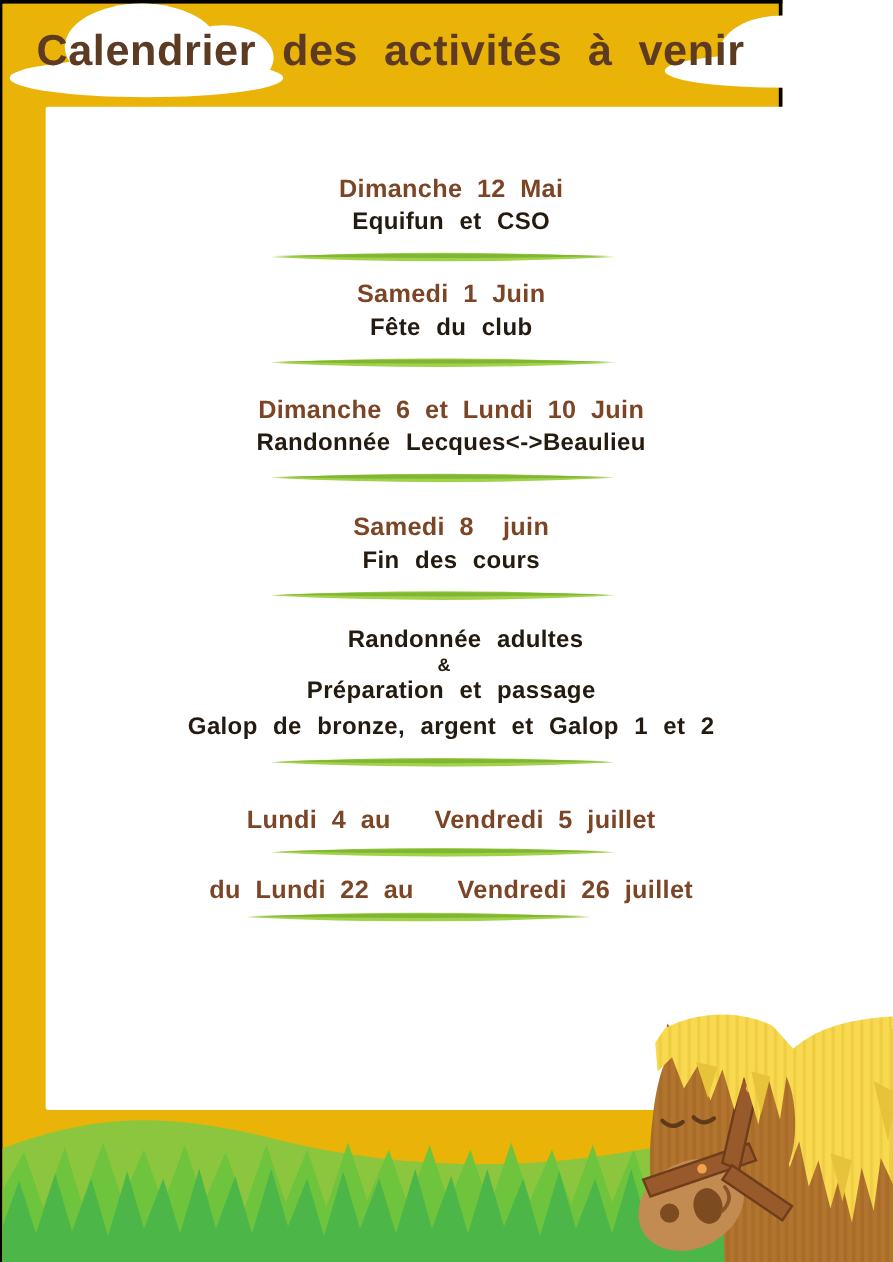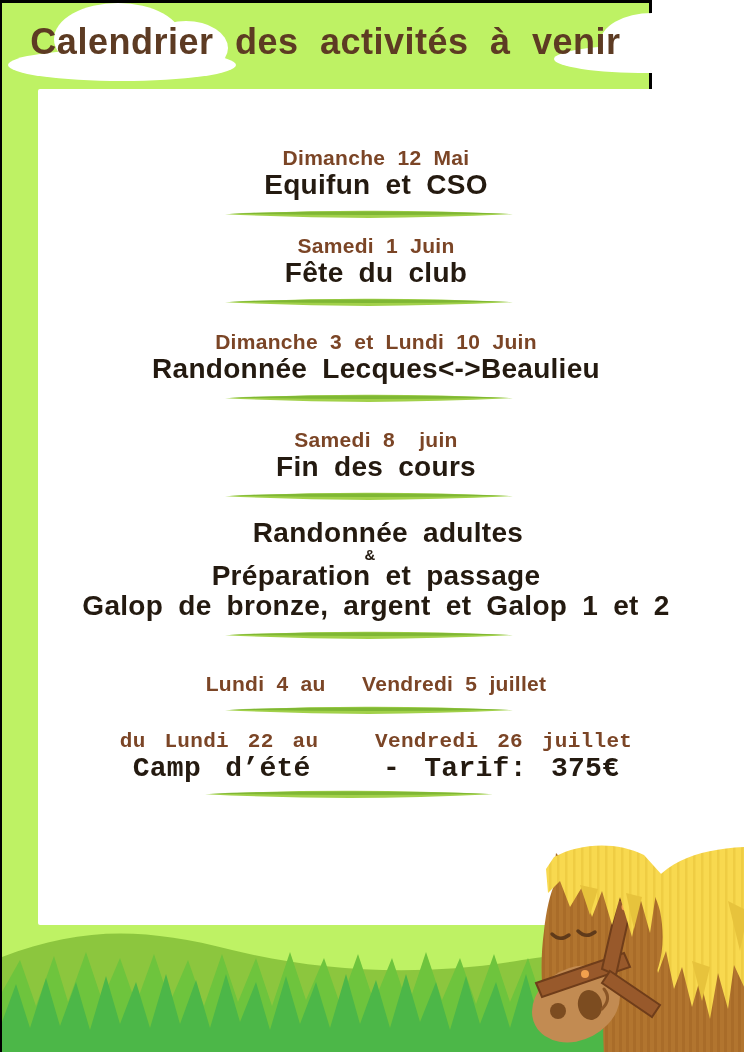--- a/index.html
+++ b/index.html
@@ -3,21 +3,21 @@
 <meta charset="utf-8">
 <style>
   html,body{margin:0;padding:0;}
   body{
     width:744px;height:1052px;overflow:hidden;
     font-family:"Liberation Sans",sans-serif;
     -webkit-font-smoothing:antialiased;
   }
   .page{
     position:relative;width:652px;height:1052px;box-sizing:border-box;
-    background:#bef264;
+    background:#eab308;
     border-top:3px solid #000;border-right:3px solid #000;border-left:2px solid #000;
   }
   
   .cloud{position:absolute;background:#ffffff;border-radius:50%;}
   .cl-puff1{left:52px;top:0px;width:128px;height:72px;}
   .cl-puff2{left:142px;top:18px;width:84px;height:54px;}
   .cl-base {left:6px;top:46px;width:228px;height:32px;}
   .cr-puff {left:598px;top:10px;width:104px;height:60px;}
   .cr-base {left:552px;top:42px;width:188px;height:28px;}
   
@@ -30,32 +30,32 @@
   .card{
     position:absolute;left:36px;top:86px;width:676px;height:836px;
     background:#ffffff;border-radius:2px;
   }
   .events{position:absolute;left:0;right:0;top:0;padding-top:57px;text-align:center;}
   .date{
     font-size:21px;line-height:24px;font-weight:bold;color:#7b4526;
     word-spacing:6px;letter-spacing:.3px;white-space:pre;
   }
   .line{
-    font-size:28px;line-height:30px;font-weight:bold;color:#241a10;
+    font-size:20px;line-height:30px;font-weight:bold;color:#241a10;
     word-spacing:7px;letter-spacing:.3px;white-space:pre;
   }
   .amp{
     font-size:15px;line-height:13px;font-weight:bold;color:#241a10;
     transform:translateX(-6px);
   }
   .gap{margin-top:10px;padding-left:24px;}
   .event{margin-top:16px;}
   .ev1{margin-top:0;}
   .mt18{margin-top:18px;}
-  .mt22{font-family:Liberation Mono, monospace;}
+  .mt22{}
   .mt24{margin-top:24px;}
   .mt26{margin-top:26px;}
   .mt33{margin-top:33px;}
   .divider{display:block;width:292px;height:8px;margin:10px auto 0;transform:translateX(-7px);}
   .divider.last{width:300px;margin-top:6px;transform:translateX(-27px);}
   
   .grass{position:absolute;left:0;bottom:0;width:744px;height:130px;z-index:2;}
   .horse{position:absolute;left:494px;top:838px;width:250px;height:214px;z-index:3;}
 </style>
 </head>
@@ -90,21 +90,21 @@
       <div class="event">
         <div class="date">Samedi 1 Juin</div>
         <div class="line">Fête du club</div>
       </div>
       <svg class="divider" viewBox="0 0 292 8">
         <path d="M2,4.2 Q75,0.6 146,0.7 Q217,0.6 290,4.2 Q217,7.8 146,7.9 Q75,7.8 2,4.2Z" fill="#a2d14a"></path>
         <path d="M6,3.4 Q76,1.4 146,1.5 Q216,1.4 286,3.4 Q216,4.9 146,5 Q76,4.9 6,3.4Z" fill="#7fb734"></path>
       </svg>
 
       <div class="event mt24">
-        <div class="date">Dimanche 3 et Lundi 10 Juin</div>
+        <div class="date">Dimanche 6 et Lundi 10 Juin</div>
         <div class="line">Randonnée Lecques&lt;-&gt;Beaulieu</div>
       </div>
       <svg class="divider" viewBox="0 0 292 8">
         <path d="M2,4.2 Q75,0.6 146,0.7 Q217,0.6 290,4.2 Q217,7.8 146,7.9 Q75,7.8 2,4.2Z" fill="#a2d14a"></path>
         <path d="M6,3.4 Q76,1.4 146,1.5 Q216,1.4 286,3.4 Q216,4.9 146,5 Q76,4.9 6,3.4Z" fill="#7fb734"></path>
       </svg>
 
       <div class="event mt26">
         <div class="date">Samedi 8  juin</div>
         <div class="line">Fin des cours</div>
@@ -128,21 +128,20 @@
       <div class="event mt33">
         <div class="date">Lundi 4 au   Vendredi 5 juillet</div>
       </div>
       <svg class="divider" viewBox="0 0 292 8">
         <path d="M2,4.2 Q75,0.6 146,0.7 Q217,0.6 290,4.2 Q217,7.8 146,7.9 Q75,7.8 2,4.2Z" fill="#a2d14a"></path>
         <path d="M6,3.4 Q76,1.4 146,1.5 Q216,1.4 286,3.4 Q216,4.9 146,5 Q76,4.9 6,3.4Z" fill="#7fb734"></path>
       </svg>
 
       <div class="event mt22">
         <div class="date">du Lundi 22 au   Vendredi 26 juillet</div>
-        <div class="line">Camp d’été   - Tarif: 375€</div>
       </div>
       <svg class="divider last" viewBox="0 0 292 8">
         <path d="M2,4.2 Q75,0.6 146,0.7 Q217,0.6 290,4.2 Q217,7.8 146,7.9 Q75,7.8 2,4.2Z" fill="#a2d14a"></path>
         <path d="M6,3.4 Q76,1.4 146,1.5 Q216,1.4 286,3.4 Q216,4.9 146,5 Q76,4.9 6,3.4Z" fill="#7fb734"></path>
       </svg>
 
     </div>
   </div>
 
   <svg class="grass" viewBox="0 0 744 130" preserveAspectRatio="none">

